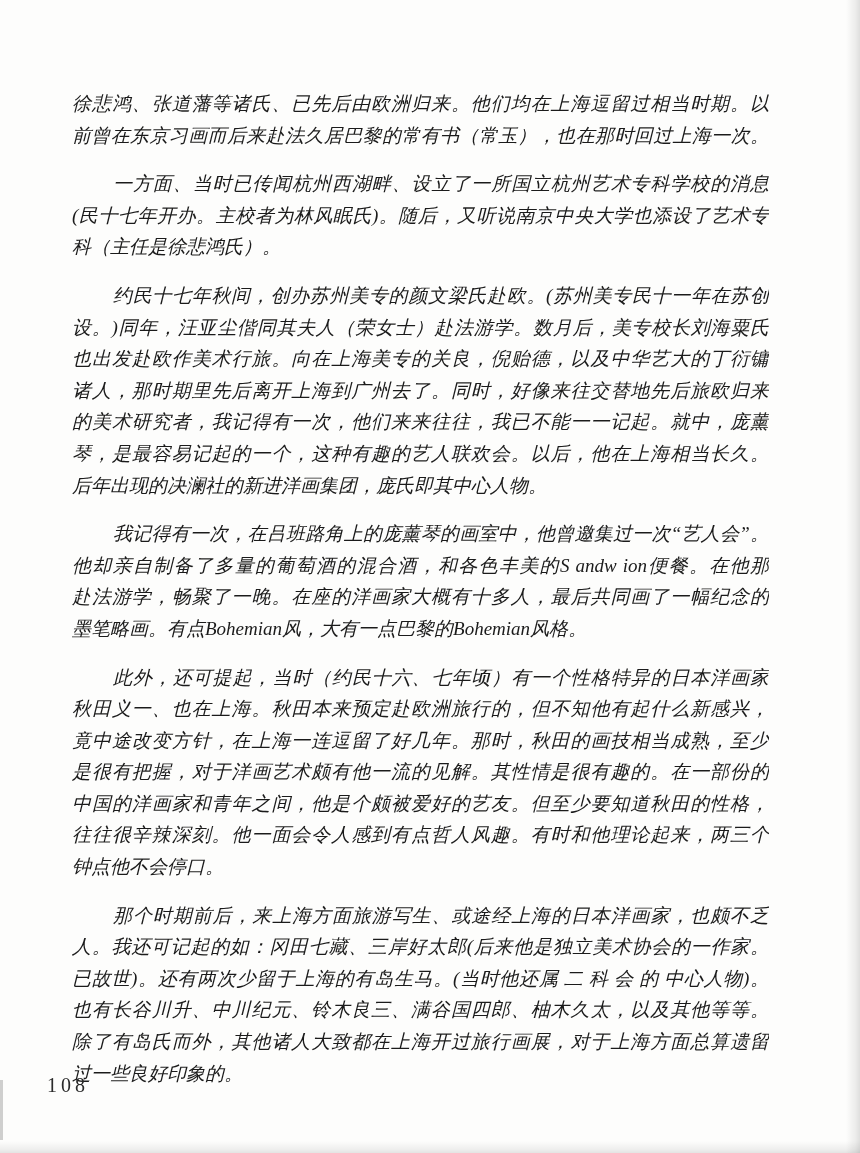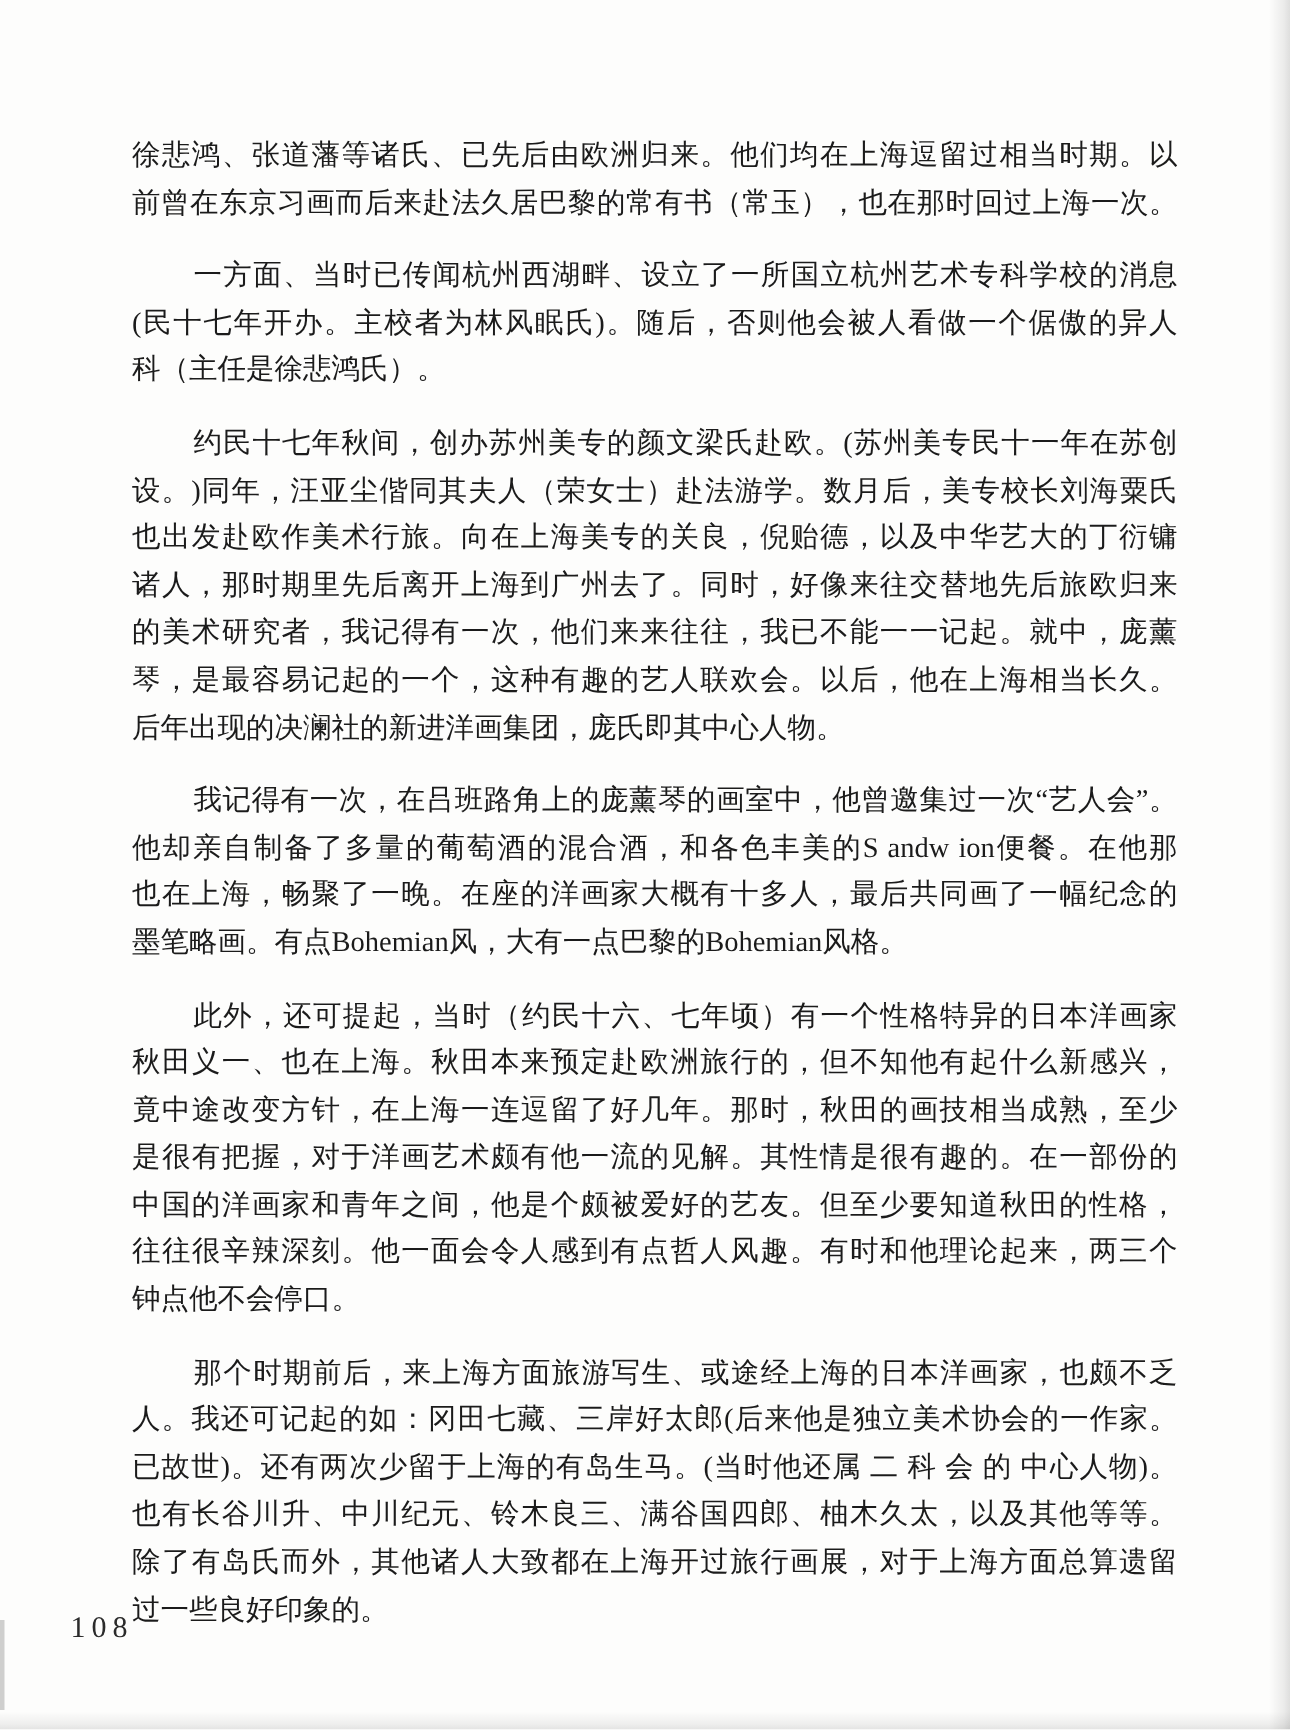--- a/index.html
+++ b/index.html
@@ -43,24 +43,25 @@
     position: absolute;
     left: 0;
     top: 1080px;
     width: 3px;
     height: 60px;
     background: rgba(0,0,0,0.18);
     pointer-events: none;
   }
   .textblock {
     position: absolute;
-    left: 88px;
+    left: 72px;
     top: 88px;
     width: 697px;
     color: #1b1b1b;
+    font-style: italic;
   }
   .line {
     font-size: 19px;
     line-height: 31.6px;
     height: 31.6px;
     white-space: normal;
     text-align: justify;
     text-align-last: justify;
     overflow: hidden;
   }
@@ -83,32 +84,32 @@
 </style>
 </head>
 <body style="color: rgb(27, 27, 27);">
 
 <div class="page" style="background: rgb(253, 253, 252);">
   <div class="textblock">
 
   <div class="line">徐悲鸿、张道藩等诸氏、已先后由欧洲归来。他们均在上海逗留过相当时期。以</div>
       <div class="line">前曾在东京习画而后来赴法久居巴黎的常有书（常玉），也在那时回过上海一次。</div>
       <div class="line indent">一方面、当时已传闻杭州西湖畔、设立了一所国立杭州艺术专科学校的消息</div>
-      <div class="line">(民十七年开办。主校者为林风眠氏)。随后，否则他会被人看做一个倨傲的异人</div>
+      <div class="line">(民十七年开办。主校者为林风眠氏)。随后，又听说南京中央大学也添设了艺术专</div>
       <div class="line short">科（主任是徐悲鸿氏）。</div>
       <div class="line indent">约民十七年秋间，创办苏州美专的颜文梁氏赴欧。(苏州美专民十一年在苏创</div>
       <div class="line">设。)同年，汪亚尘偕同其夫人（荣女士）赴法游学。数月后，美专校长刘海粟氏</div>
       <div class="line">也出发赴欧作美术行旅。向在上海美专的关良，倪贻德，以及中华艺大的丁衍镛</div>
       <div class="line">诸人，那时期里先后离开上海到广州去了。同时，好像来往交替地先后旅欧归来</div>
       <div class="line">的美术研究者，我记得有一次，他们来来往往，我已不能一一记起。就中，庞薰</div>
       <div class="line">琴，是最容易记起的一个，这种有趣的艺人联欢会。以后，他在上海相当长久。</div>
       <div class="line short">后年出现的决澜社的新进洋画集团，庞氏即其中心人物。</div>
       <div class="line indent">我记得有一次，在吕班路角上的庞薰琴的画室中，他曾邀集过一次“艺人会”。</div>
       <div class="line">他却亲自制备了多量的葡萄酒的混合酒，和各色丰美的S andw ion便餐。在他那</div>
-      <div class="line">也在上海，畅聚了一晚。在座的洋画家大概有十多人，最后共同画了一幅纪念的</div>
+      <div class="line">赴法游学，畅聚了一晚。在座的洋画家大概有十多人，最后共同画了一幅纪念的</div>
       <div class="line short">墨笔略画。有点Bohemian风，大有一点巴黎的Bohemian风格。</div>
       <div class="line indent">此外，还可提起，当时（约民十六、七年顷）有一个性格特异的日本洋画家</div>
       <div class="line">秋田义一、也在上海。秋田本来预定赴欧洲旅行的，但不知他有起什么新感兴，</div>
       <div class="line">竟中途改变方针，在上海一连逗留了好几年。那时，秋田的画技相当成熟，至少</div>
       <div class="line">是很有把握，对于洋画艺术颇有他一流的见解。其性情是很有趣的。在一部份的</div>
       <div class="line">中国的洋画家和青年之间，他是个颇被爱好的艺友。但至少要知道秋田的性格，</div>
       <div class="line">往往很辛辣深刻。他一面会令人感到有点哲人风趣。有时和他理论起来，两三个</div>
       <div class="line short">钟点他不会停口。</div>
       <div class="line indent">那个时期前后，来上海方面旅游写生、或途经上海的日本洋画家，也颇不乏</div>
       <div class="line">人。我还可记起的如：冈田七藏、三岸好太郎(后来他是独立美术协会的一作家。</div>

